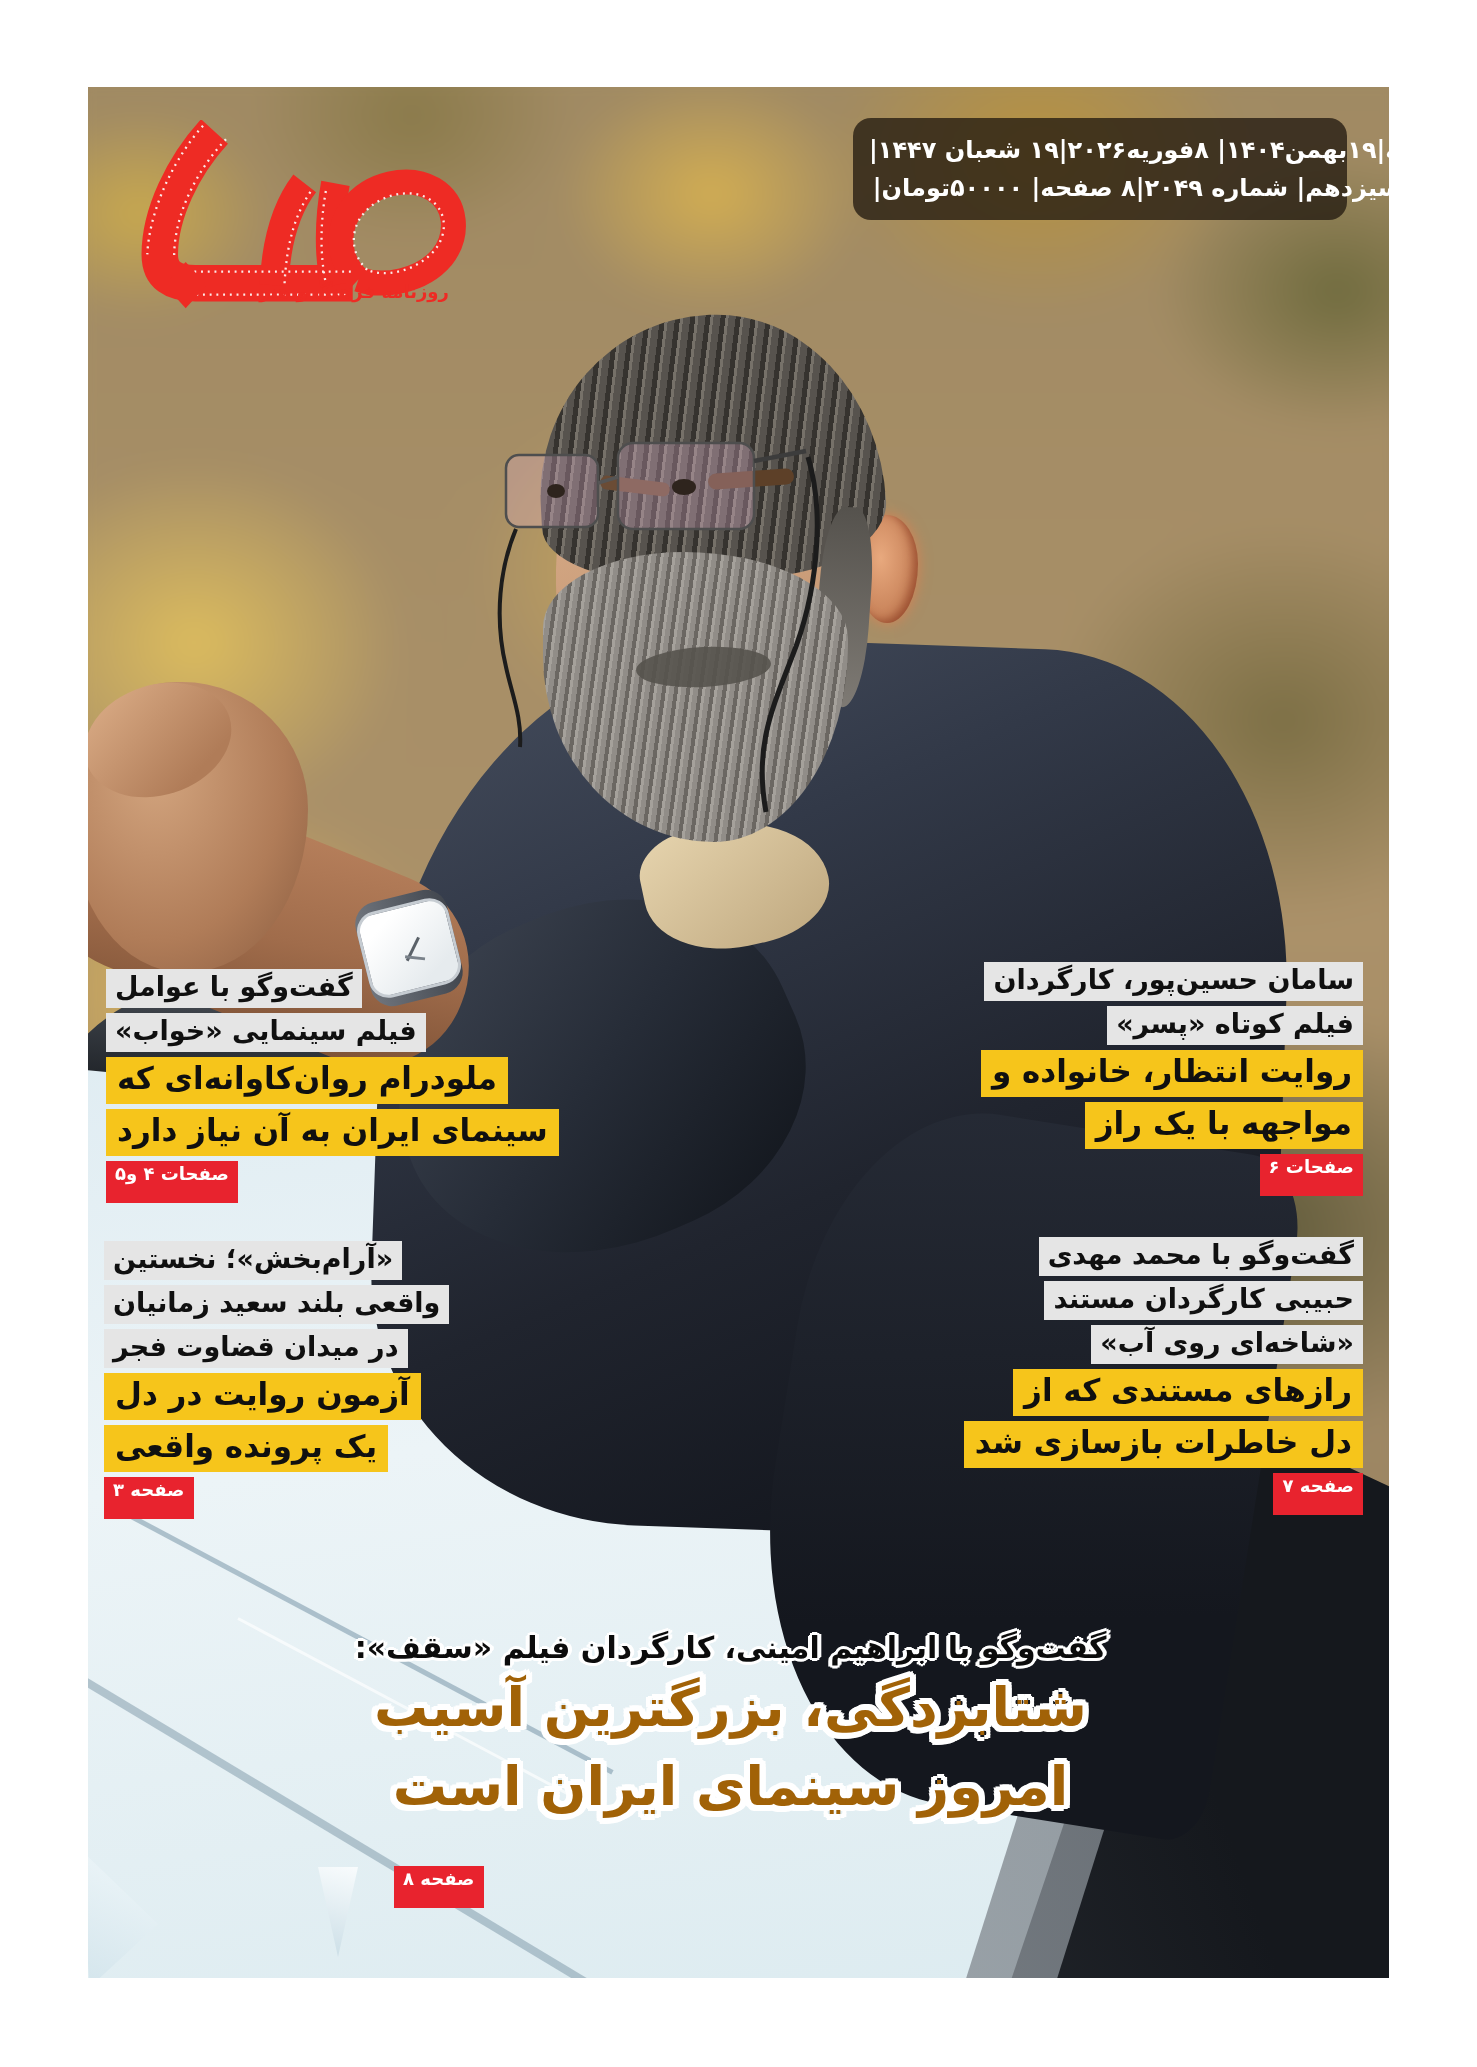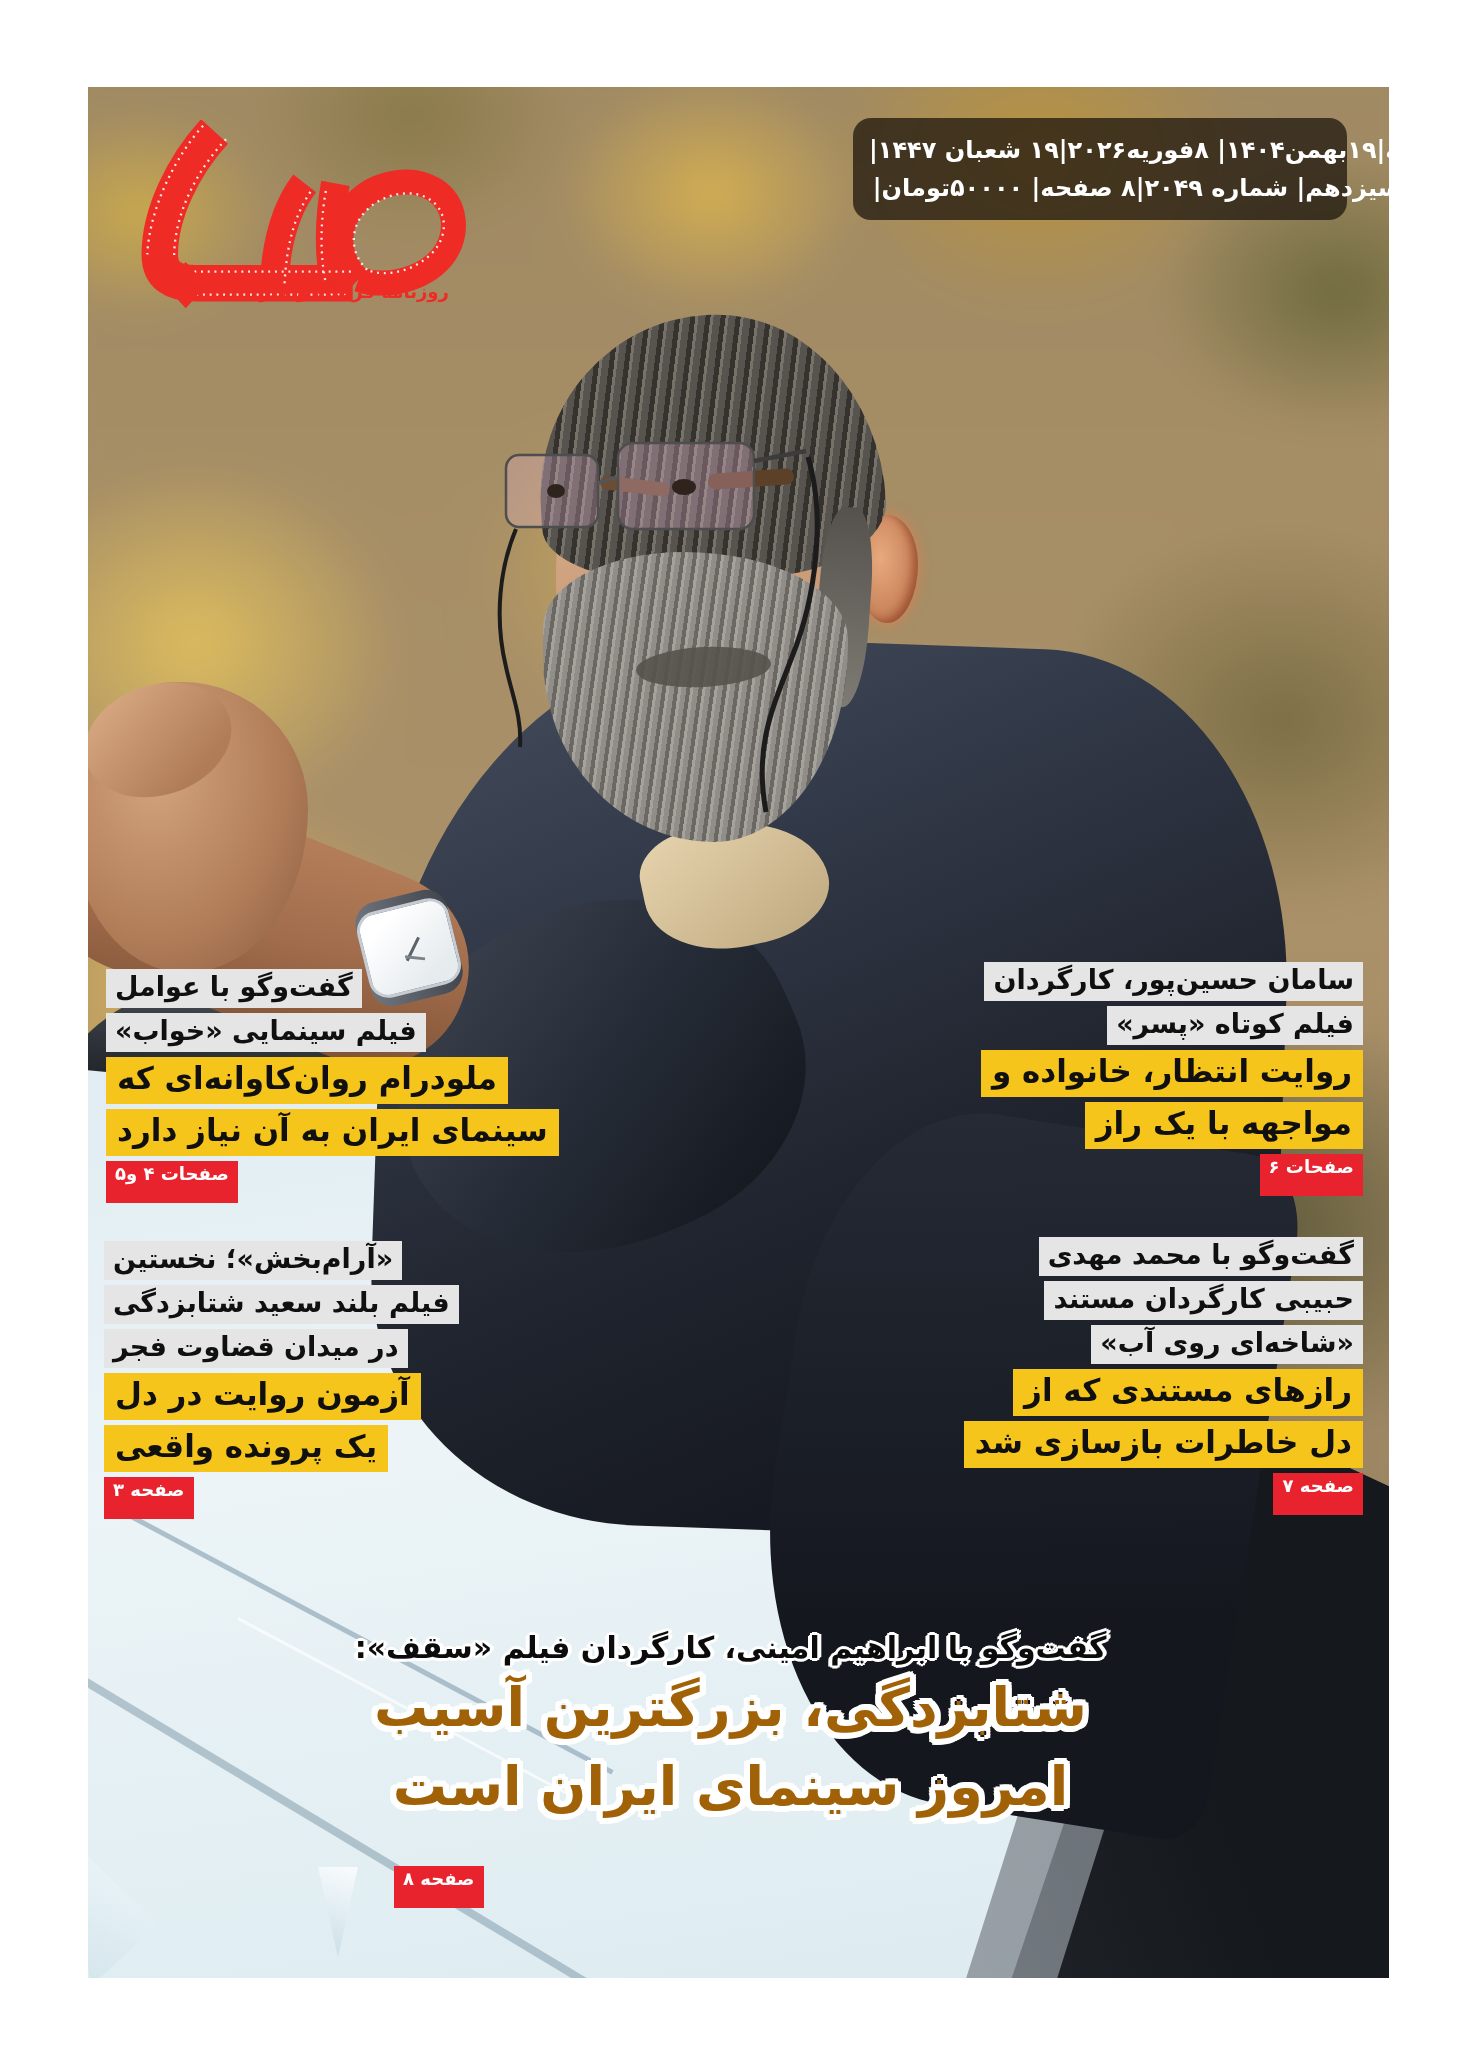--- a/index.html
+++ b/index.html
@@ -238,21 +238,21 @@
   <div class="teaser right" id="teaser-top-right">
     <span class="tline white">سامان حسین‌پور، کارگردان</span>
     <span class="tline white">فیلم کوتاه «پسر»</span>
     <span class="tline yellow">روایت انتظار، خانواده و</span>
     <span class="tline yellow">مواجهه با یک راز</span>
     <span class="pbadge">صفحات ۶</span>
   </div>
 
   <div class="teaser left" id="teaser-bottom-left">
     <span class="tline white">«آرام‌بخش»؛ نخستین</span>
-    <span class="tline white">فیلم بلند سعید شتابزدگی</span>
+    <span class="tline white">واقعی بلند سعید زمانیان</span>
     <span class="tline white">در میدان قضاوت فجر</span>
     <span class="tline yellow">آزمون روایت در دل</span>
     <span class="tline yellow">یک پرونده واقعی</span>
     <span class="pbadge">صفحه ۳</span>
   </div>
 
   <div class="teaser right" id="teaser-bottom-right">
     <span class="tline white">گفت‌وگو با محمد مهدی</span>
     <span class="tline white">حبیبی کارگردان مستند</span>
     <span class="tline white">«شاخه‌ای روی آب»</span>

